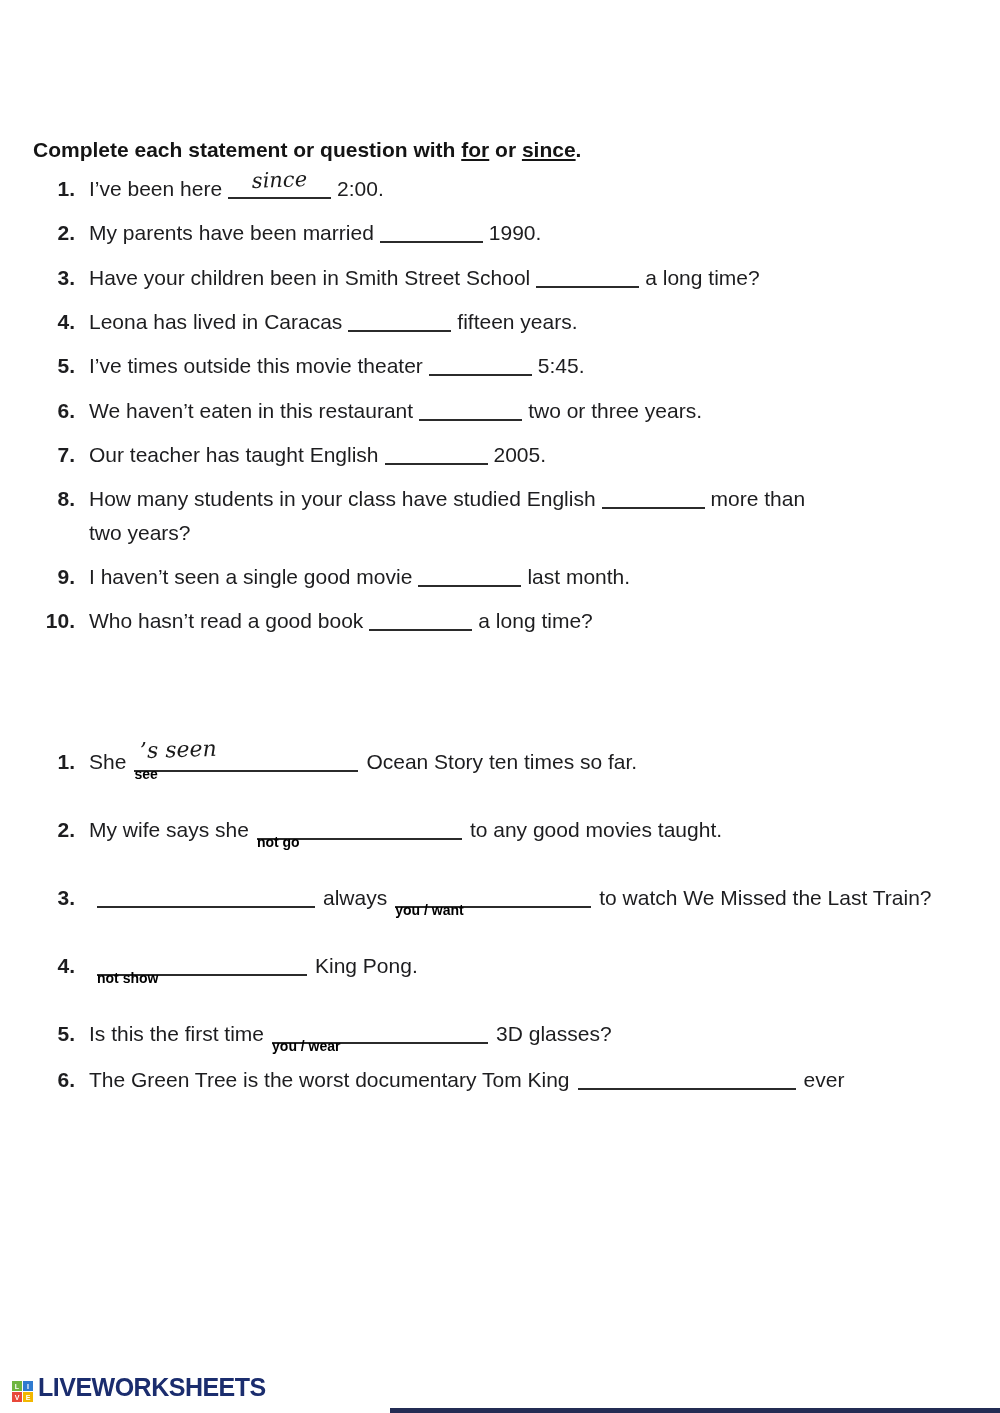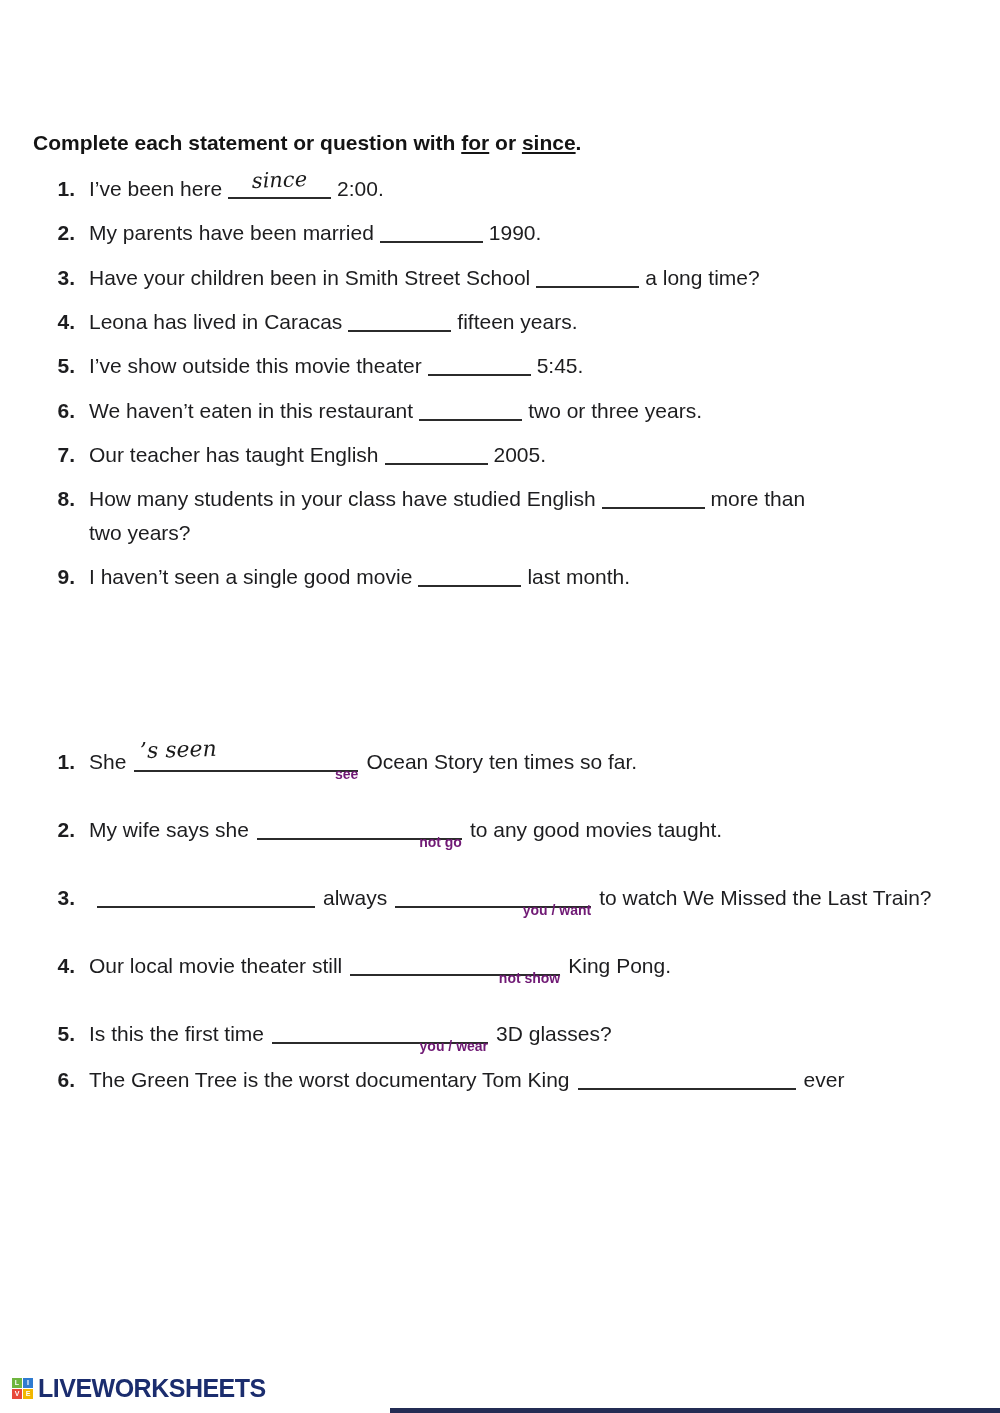--- a/index.html
+++ b/index.html
@@ -28,33 +28,33 @@
     position:absolute; left:0; right:0; bottom:-1px;
     font-family:"DejaVu Serif", serif; font-style:italic; font-size:21px;
     color:#1a1a1a; transform:rotate(-2deg); white-space:nowrap;
   }
   .blank2 {
     display:inline-block; width:212px; height:0.55em;
     border-bottom:2px solid #2b2b2b; margin:0 8px; vertical-align:-3px;
     position:relative;
   }
   .blank2 .hint {
-    position:absolute; top:7px; left:0; right:0; text-align:right;
-    font-size:14px; font-weight:bold; color:#701a75;
+    position:absolute; top:7px; left:0; right:0; text-align:left;
+    font-size:14px; font-weight:bold; color:#000000;
     font-family:"Liberation Sans", sans-serif; font-style:normal; line-height:1;
   }
   .blank2 .answer {
     position:absolute; left:6px; bottom:3px;
     font-family:"DejaVu Serif", serif; font-style:italic; font-size:22px;
     color:#1a1a1a; transform:rotate(-2deg); white-space:nowrap;
   }
   .it { }
   .footer {
     position:absolute; left:12px; top:1374px; height:28px;
-    display:flex; align-items:center;
+    display:flex; align-items:flex-end;
   }
   .logo {
     display:inline-grid; grid-template-columns:10px 10px; gap:1px;
     margin-right:5px;
   }
   .sq {
     width:10px; height:10px; display:flex; align-items:center; justify-content:center;
     color:#ffffff; font-size:7px; font-weight:bold; line-height:1;
   }
   .brand {
@@ -63,21 +63,21 @@
   .bottom-strip {
     position:absolute; left:390px; right:0; bottom:0; height:5px;
     background:#232c54;
   }
 </style>
 </head>
 <body>
 
 <div class="page">
 
-  <div class="heading" style="top:131px"><span>Complete each statement or question with </span><span class="u">for</span><span> or </span><span class="u">since</span><span>.</span></div>
+  <div class="heading" style="top:138px"><span>Complete each statement or question with </span><span class="u">for</span><span> or </span><span class="u">since</span><span>.</span></div>
 
   <div class="row" style="top:172px">
     <span class="num">1.</span>
     <span class="content">
       <span>I’ve been here</span><span class="blank1"><span class="answer">since</span></span><span>2:00.</span>
     </span>
   </div>
 
   <div class="row" style="top:216px">
     <span class="num">2.</span>
@@ -96,21 +96,21 @@
   <div class="row" style="top:305px">
     <span class="num">4.</span>
     <span class="content">
       <span>Leona has lived in Caracas</span><span class="blank1"></span><span>fifteen years.</span>
     </span>
   </div>
 
   <div class="row" style="top:349px">
     <span class="num">5.</span>
     <span class="content">
-      <span>I’ve show outside this movie theater</span><span class="blank1"></span><span>5:45.</span>
+      <span>I’ve times outside this movie theater</span><span class="blank1"></span><span>5:45.</span>
     </span>
   </div>
 
   <div class="row" style="top:394px">
     <span class="num">6.</span>
     <span class="content">
       <span>We haven’t eaten in this restaurant</span><span class="blank1"></span><span>two or three years.</span>
     </span>
   </div>
 
@@ -129,20 +129,26 @@
     </span>
   </div>
 
   <div class="row" style="top:560px">
     <span class="num">9.</span>
     <span class="content">
       <span>I haven’t seen a single good movie</span><span class="blank1"></span><span>last month.</span>
     </span>
   </div>
 
+  <div class="row" style="top:604px">
+    <span class="num">10.</span>
+    <span class="content">
+      <span>Who hasn’t read a good book</span><span class="blank1"></span><span>a long time?</span>
+    </span>
+  </div>
 
 
   <div class="row" style="top:745px">
     <span class="num">1.</span>
     <span class="content">
       <span>She</span><span class="blank2" style="width:224px"><span class="answer">’s seen</span><span class="hint">see</span></span><span class="it">Ocean Story</span> <span>ten times so far.</span>
     </span>
   </div>
 
   <div class="row" style="top:813px">
@@ -155,21 +161,21 @@
   <div class="row" style="top:881px">
     <span class="num">3.</span>
     <span class="content">
       <span class="blank2" style="width:218px"></span><span>always</span><span class="blank2" style="width:196px"><span class="hint">you / want</span></span><span>to watch</span> <span class="it">We Missed the Last Train</span><span>?</span>
     </span>
   </div>
 
   <div class="row" style="top:949px">
     <span class="num">4.</span>
     <span class="content">
-      <span>Our local movie theater still</span><span class="blank2" style="width:210px"><span class="hint">not show</span></span><span class="it">King Pong</span><span>.</span>
+      <span class="blank2" style="width:210px"><span class="hint">not show</span></span><span class="it">King Pong</span><span>.</span>
     </span>
   </div>
 
   <div class="row" style="top:1017px">
     <span class="num">5.</span>
     <span class="content">
       <span>Is this the first time</span><span class="blank2" style="width:216px"><span class="hint">you / wear</span></span><span>3D glasses?</span>
     </span>
   </div>
 

